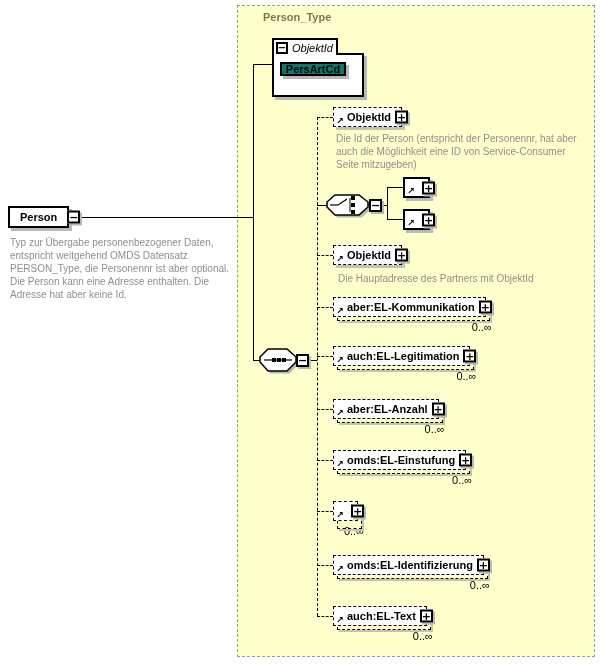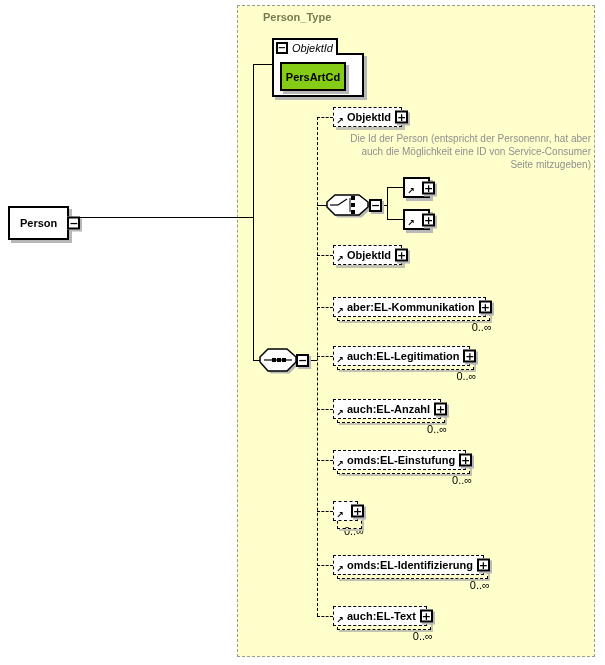--- a/index.html
+++ b/index.html
@@ -30,38 +30,38 @@
   .ghost{position:absolute;left:4px;top:4px;width:100%;height:100%;box-sizing:border-box;
     border:1px dashed #000;box-shadow:2px 2px 0 #c3c3b4;z-index:1;}
   .plusbox,.minusbox{position:absolute;width:13px;height:13px;box-sizing:border-box;
     border:2px solid #000;background:#fff;display:flex;align-items:center;justify-content:center;
     font:bold 11px/1 "DejaVu Sans",sans-serif;box-shadow:2px 2px 0 #b8b8b8;z-index:3;}
   .ebox .plusbox{right:-7px;top:50%;transform:translateY(-50%);}
   .ref{position:absolute;left:2px;bottom:0px;font:bold 9px/9px "DejaVu Sans",sans-serif;color:#000;}
   .occurs{position:absolute;top:24px;right:-6px;font:11px "Liberation Sans",sans-serif;color:#000;}
 
   
-  .anno{position:absolute;z-index:2;color:#8f8f8f;font:10px/13px "Liberation Sans",sans-serif;text-align:right;}
+  .anno{position:absolute;z-index:2;color:#8f8f8f;font:10px/13px "Liberation Sans",sans-serif;}
 
   
   .attr-header{position:absolute;left:272px;top:38px;width:66px;height:17px;background:#fff;
     border:2px solid #000;border-bottom:none;box-sizing:border-box;z-index:4;
     display:flex;align-items:center;gap:4px;padding-left:2px;}
   .attr-header .tgl{width:12px;height:12px;box-sizing:border-box;border:2px solid #000;
     display:flex;align-items:center;justify-content:center;font:bold 10px/1 "DejaVu Sans",sans-serif;background:#fff;}
   .attr-header .lbl{font:italic 11px "Liberation Sans",sans-serif;}
   .attr-body{position:absolute;left:272px;top:53px;width:92px;height:44px;background:#fff;
     border:2px solid #000;box-sizing:border-box;box-shadow:3px 3px 0 #b8b8b8;z-index:3;}
-  .attr-item{position:absolute;left:280px;top:62px;width:66px;height:29px;background:#84cc16;
+  .attr-item{position:absolute;left:280px;top:62px;width:66px;height:14px;background:#0f766e;
     border:2px solid #000;box-sizing:border-box;box-shadow:3px 3px 0 #b8b8b8;z-index:5;
     display:flex;align-items:center;justify-content:center;font:bold 11px "Liberation Sans",sans-serif;}
 
   
   .root-el{position:absolute;left:8px;top:206px;z-index:2;}
-  .root-el .ebox{border:2px solid #000;height:34px;padding:0 10px;box-shadow:3px 3px 0 #b8b8b8;}
+  .root-el .ebox{border:2px solid #000;height:22px;padding:0 10px;box-shadow:3px 3px 0 #b8b8b8;}
   .root-el .minusbox{right:-13px;top:50%;transform:translateY(-50%);}
 
   
   .node{position:absolute;z-index:2;}
   .node svg{display:block;}
   .node .minusbox{box-shadow:2px 2px 0 #b8b8b8;}
 </style>
 </head>
 <body>
 
@@ -98,20 +98,21 @@
   </div>
   <div class="attr-body"></div>
   <div class="attr-item">PersArtCd</div>
 
   <div class="el root-el">
     <div class="ebox">
       <span>Person</span>
       <span class="minusbox">−</span>
     </div>
   </div>
+  <div class="anno" style="left:10px;top:236px;width:230px;">Typ zur Übergabe personenbezogener Daten, entspricht weitgehend OMDS Datensatz PERSON_Type, die Personennr ist aber optional. Die Person kann eine Adresse enthalten. Die Adresse hat aber keine Id.</div>
 
   <div class="node" style="left:259px;top:348px;">
     <svg width="40" height="26" viewBox="0 0 40 26">
       <polygon points="11.5,3.5 30.5,3.5 39.5,11.5 39.5,16.5 30.5,25.5 11.5,25.5 3.5,16.5 3.5,11.5" fill="#b8b8b8" stroke="none"></polygon>
       <polygon points="9,1 28,1 37,9 37,14 28,23 9,23 1,14 1,9" fill="#ffffff" stroke="#000" stroke-width="1.5"></polygon>
       <line x1="5" y1="12" x2="33" y2="12" stroke="#000" stroke-width="1.2"></line>
       <rect x="13" y="10" width="4" height="4" fill="#000"></rect>
       <rect x="18" y="10" width="4" height="4" fill="#000"></rect>
       <rect x="23" y="10" width="4" height="4" fill="#000"></rect>
     </svg>
@@ -154,20 +155,21 @@
     </div>
   </div>
 
   <div class="el dashed" style="left:333px;top:245px;">
     <div class="ebox">
       <span class="ref">↗</span>
       <span>ObjektId</span>
       <span class="plusbox">+</span>
     </div>
   </div>
+  <div class="anno" style="left:338px;top:272px;width:255px;">Die Hauptadresse des Partners mit ObjektId</div>
 
   <div class="el dashed multi" style="left:333px;top:297px;">
     <div class="ghost"></div>
     <div class="ebox">
       <span class="ref">↗</span>
       <span>aber:EL-Kommunikation</span>
       <span class="plusbox">+</span>
     </div>
     <span class="occurs">0..∞</span>
   </div>
@@ -179,21 +181,21 @@
       <span>auch:EL-Legitimation</span>
       <span class="plusbox">+</span>
     </div>
     <span class="occurs">0..∞</span>
   </div>
 
   <div class="el dashed multi" style="left:333px;top:399px;">
     <div class="ghost"></div>
     <div class="ebox">
       <span class="ref">↗</span>
-      <span>auch:EL-Anzahl</span>
+      <span>aber:EL-Anzahl</span>
       <span class="plusbox">+</span>
     </div>
     <span class="occurs">0..∞</span>
   </div>
 
   <div class="el dashed multi" style="left:333px;top:450px;">
     <div class="ghost"></div>
     <div class="ebox">
       <span class="ref">↗</span>
       <span>omds:EL-Einstufung</span>

